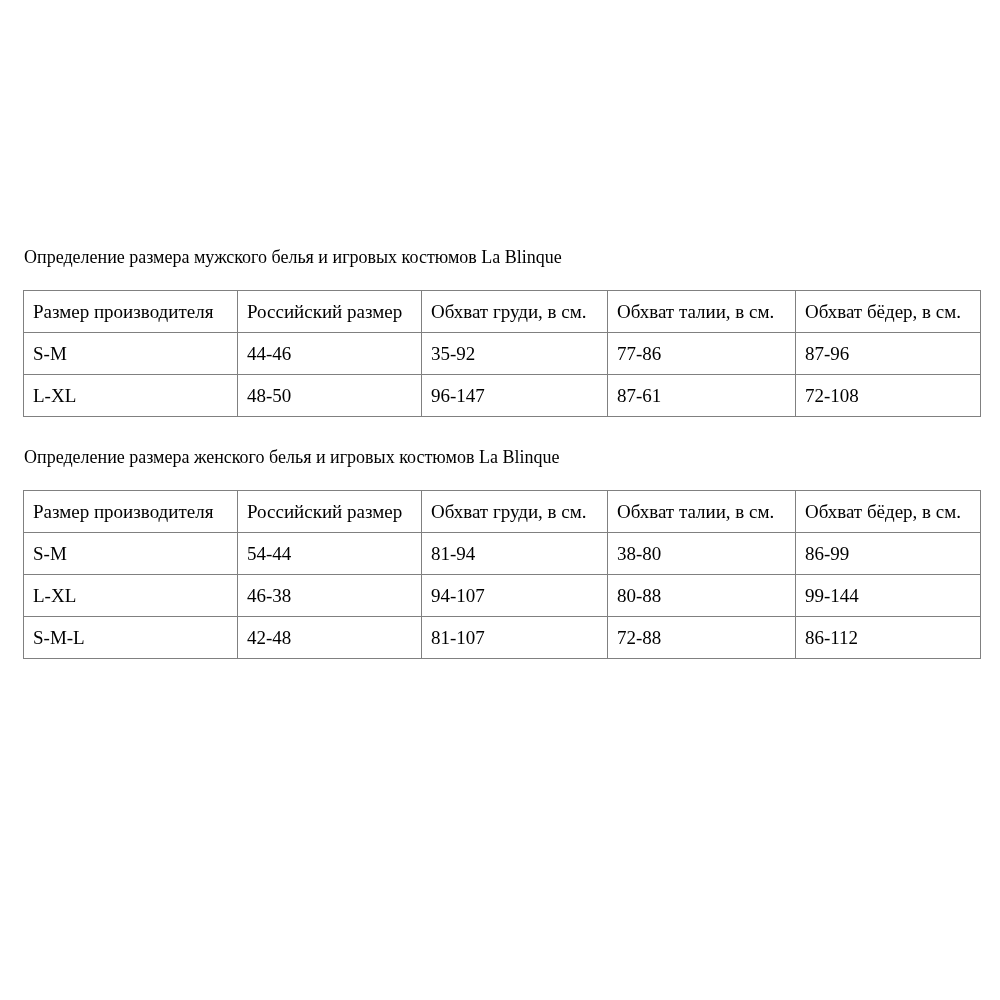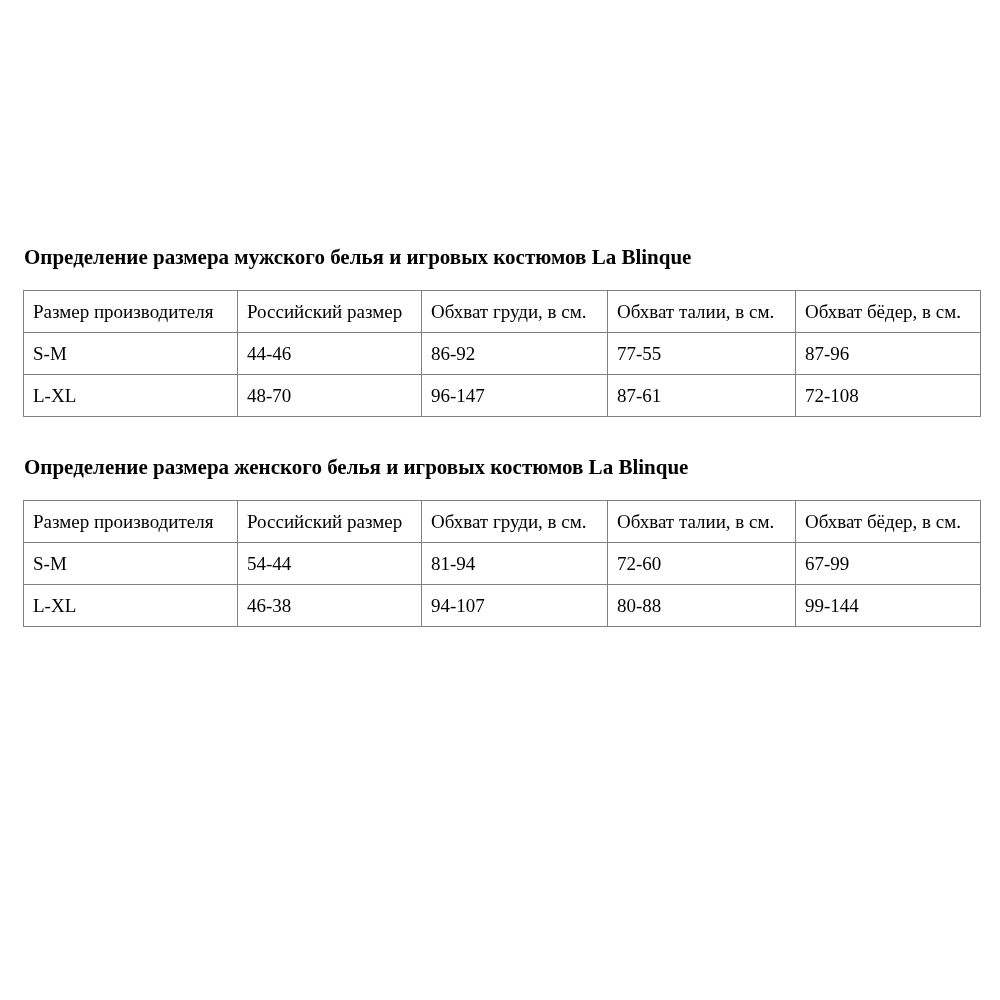--- a/index.html
+++ b/index.html
@@ -15,27 +15,27 @@
     color: #000000;
     overflow: hidden;
   }
   .content {
     position: absolute;
     left: 23px;
     top: 246px;
     width: 957px;
   }
   .section-heading {
-    font-size: 21px;
+    font-size: 18px;
     line-height: 22px;
-    font-weight: bold;
+    font-weight: normal;
     margin: 0 0 22px 1px;
   }
   .section-heading.second {
-    margin-top: 39px;
+    margin-top: 29px;
   }
   table.size-table {
     border-collapse: collapse;
     table-layout: fixed;
     width: 957px;
   }
   table.size-table th,
   table.size-table td {
     border: 1px solid #808080;
     font-size: 19px;
@@ -72,27 +72,27 @@
         <tr>
       <th>Размер производителя</th>
       <th>Российский размер</th>
       <th>Обхват груди, в см.</th>
       <th>Обхват талии, в см.</th>
       <th>Обхват бёдер, в см.</th>
     </tr>
     <tr>
       <td>S-M</td>
       <td>44-46</td>
-      <td>86-92</td>
-      <td>77-55</td>
+      <td>35-92</td>
+      <td>77-86</td>
       <td>87-96</td>
     </tr>
     <tr>
       <td>L-XL</td>
-      <td>48-70</td>
+      <td>48-50</td>
       <td>96-147</td>
       <td>87-61</td>
       <td>72-108</td>
     </tr>
   </tbody>
     </table>
 
   <div class="section-heading second">Определение размера женского белья и игровых костюмов La Blinque</div>
 
   <table class="size-table">
@@ -108,26 +108,33 @@
       <th>Размер производителя</th>
       <th>Российский размер</th>
       <th>Обхват груди, в см.</th>
       <th>Обхват талии, в см.</th>
       <th>Обхват бёдер, в см.</th>
     </tr>
     <tr>
       <td>S-M</td>
       <td>54-44</td>
       <td>81-94</td>
-      <td>72-60</td>
-      <td>67-99</td>
+      <td>38-80</td>
+      <td>86-99</td>
     </tr>
     <tr>
       <td>L-XL</td>
       <td>46-38</td>
       <td>94-107</td>
       <td>80-88</td>
       <td>99-144</td>
     </tr>
+    <tr>
+      <td>S-M-L</td>
+      <td>42-48</td>
+      <td>81-107</td>
+      <td>72-88</td>
+      <td>86-112</td>
+    </tr>
   </tbody>
     </table>
 
 </div>
 
 </body></html>

